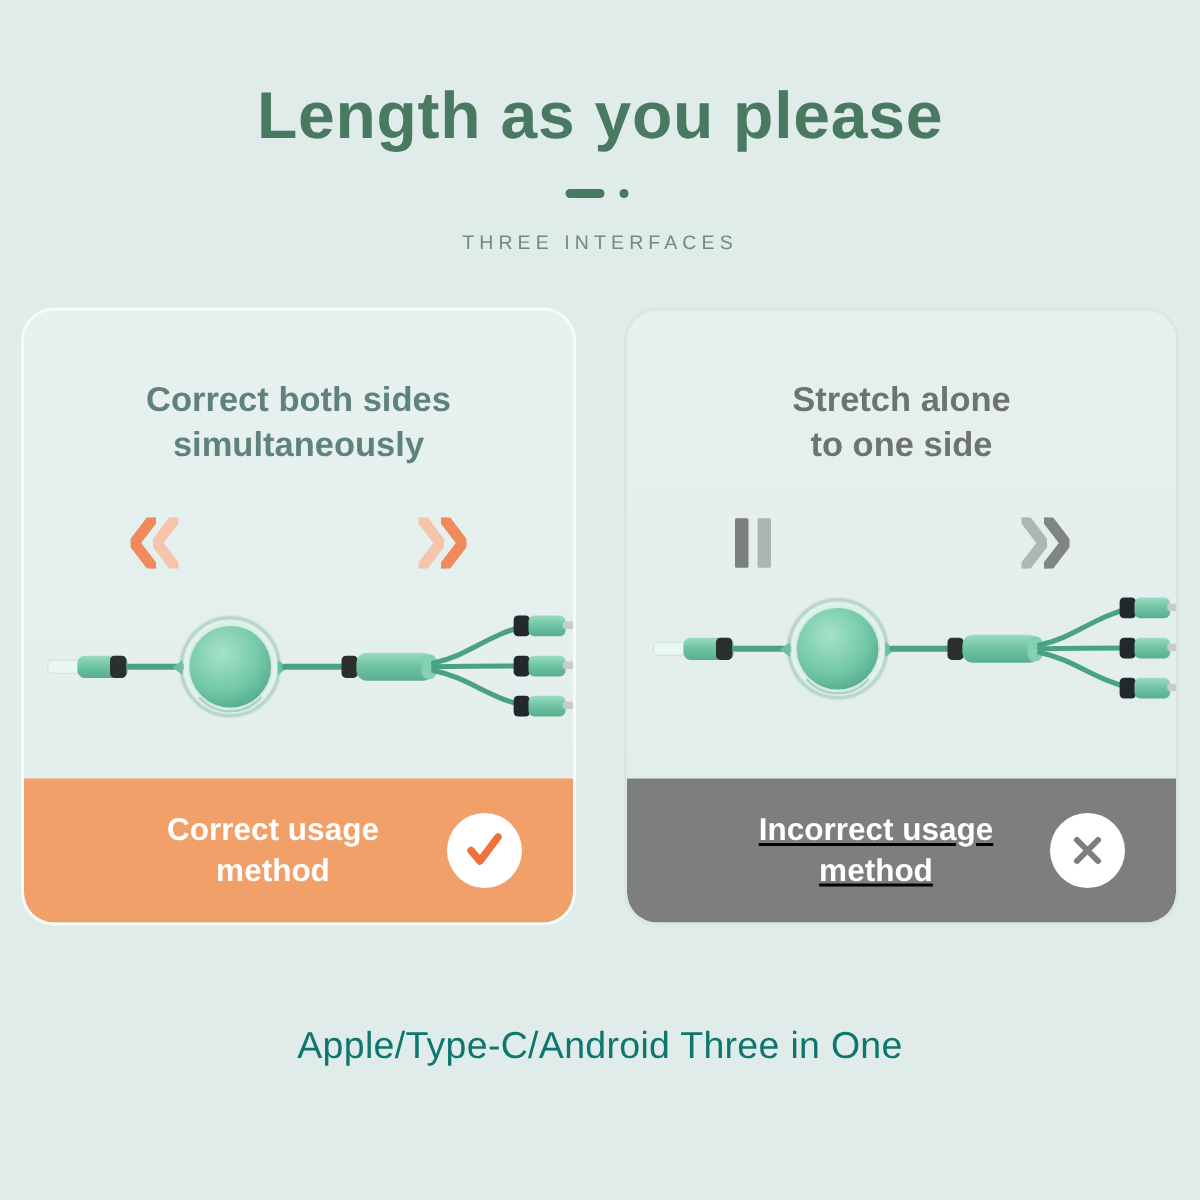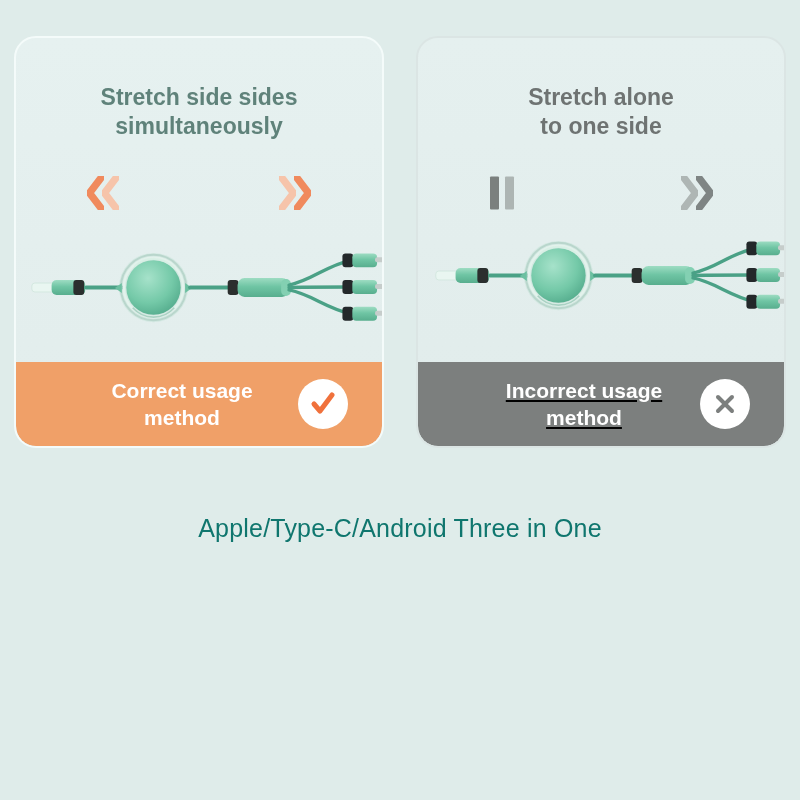--- a/index.html
+++ b/index.html
@@ -160,21 +160,21 @@
     position: absolute;
     bottom: 14px;
     left: 0;
     width: 100%;
     height: 120px;
   }
   .cable-wrap svg { display: block; width: 100%; height: 100%; }
 
   
   .banner {
-    height: 84px;
+    height: 96px;
     display: flex;
     align-items: center;
     justify-content: center;
     position: relative;
     border-bottom-left-radius: 20px;
     border-bottom-right-radius: 20px;
   }
   .banner.orange { background: #f0a068; }
   .banner.gray   { background: #7c7f7e; text-decoration: underline; }
 
@@ -208,27 +208,37 @@
     font-size: 25px;
     color: #0f766e;
     letter-spacing: 0.2px;
   }
 </style>
 </head>
 <body>
 
 <div class="page">
 
+  <div class="header">
+    <div class="main-title">Length as you please</div>
+
+    <div class="divider">
+      <div class="dash"></div>
+      <div class="dot"></div>
+    </div>
+
+    <div class="subtitle">THREE INTERFACES</div>
+  </div>
 
   <div class="cards">
 
     <div class="card correct">
       <div class="card-body">
 
-        <div class="card-title">Stretch side sides
+        <div class="card-title">Correct both sides
 simultaneously</div>
 
         <div class="motion-row">
 
           <div class="chev-group left">
             <svg class="chev" viewBox="0 0 17 34">
               <polygon points="14,0 17,0 4,17 17,34 14,34 1,17" fill="#f08a5d" stroke="#f08a5d" stroke-width="5" stroke-linejoin="round"></polygon>
             </svg>
             <svg class="chev" viewBox="0 0 17 34">
               <polygon points="14,0 17,0 4,17 17,34 14,34 1,17" fill="#f6c4aa" stroke="#f6c4aa" stroke-width="5" stroke-linejoin="round"></polygon>

